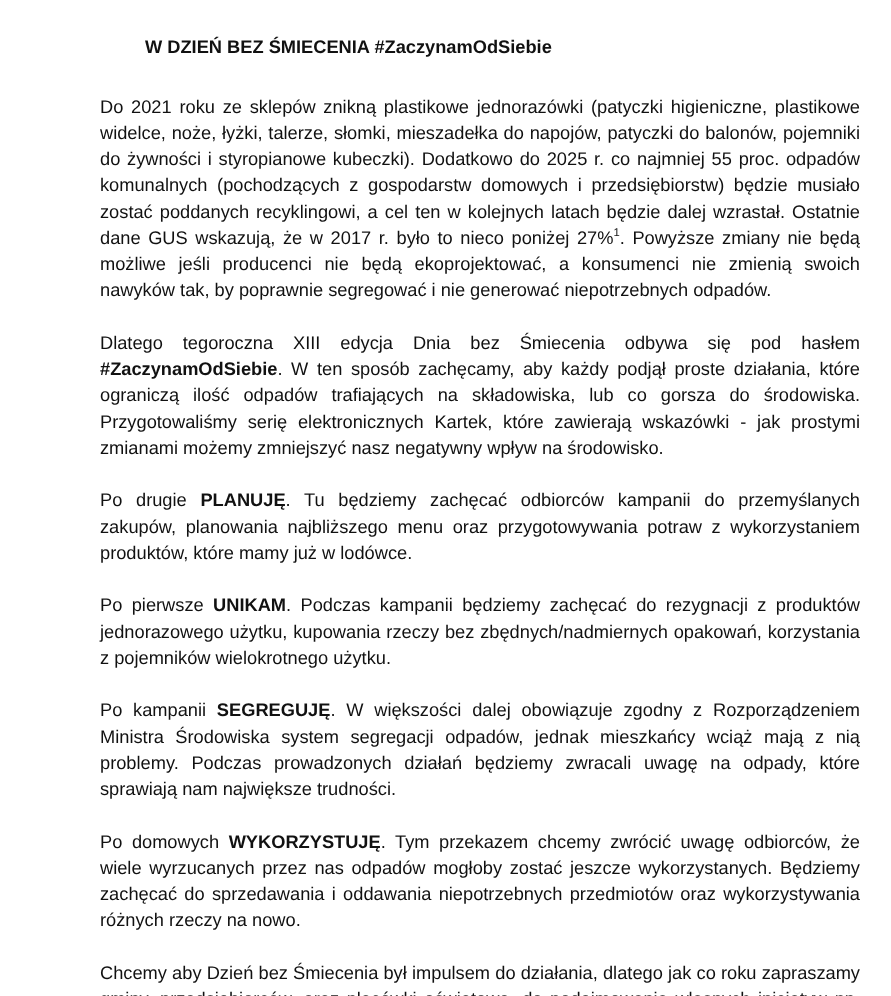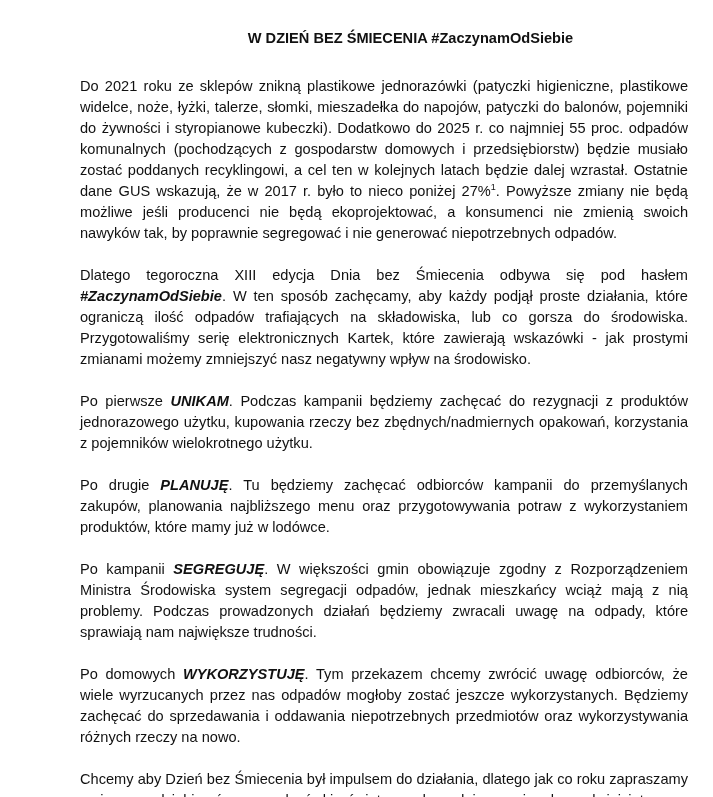--- a/index.html
+++ b/index.html
@@ -8,45 +8,45 @@
     position: absolute;
     left: 80px;
     top: 28px;
     width: 625px;
     font-family: "Liberation Sans", sans-serif;
     font-size: 14.6px;
     line-height: 21px;
     color: #111111;
   }
   .title {
-    text-align: center;
+    text-align: left;
     font-weight: bold;
     font-size: 14.6px;
     margin: 0 0 27px 0;
     padding-left: 36px;
   }
   .para {
     text-align: justify;
     margin: 0 17px 21px 0;
   }
-  .para b { font-weight: bold; font-style: italic; }
+  .para b { font-weight: bold; }
   sup { font-size: 9px; line-height: 0; vertical-align: super; }
 </style>
 </head>
 <body>
 
 <div class="doc">
   <p class="title">W DZIEŃ BEZ ŚMIECENIA #ZaczynamOdSiebie</p>
 
   <p class="para"><span>Do 2021 roku ze sklepów znikną plastikowe jednorazówki (patyczki higieniczne, plastikowe widelce, noże, łyżki, talerze, słomki, mieszadełka do napojów, patyczki do balonów, pojemniki do żywności i styropianowe kubeczki). Dodatkowo do 2025 r. co najmniej 55 proc. odpadów komunalnych (pochodzących z gospodarstw domowych i przedsiębiorstw) będzie musiało zostać poddanych recyklingowi, a cel ten w kolejnych latach będzie dalej wzrastał. Ostatnie dane GUS wskazują, że w 2017 r.  było to nieco poniżej 27%</span><sup>1</sup><span>. Powyższe zmiany nie będą możliwe jeśli producenci nie będą ekoprojektować, a konsumenci nie zmienią swoich nawyków tak, by poprawnie segregować i nie generować niepotrzebnych odpadów.</span></p>
 
   <p class="para"><span>Dlatego tegoroczna XIII edycja Dnia bez Śmiecenia odbywa się pod hasłem </span><b>#ZaczynamOdSiebie</b><span>. W ten sposób zachęcamy, aby każdy podjął proste działania, które ograniczą ilość odpadów trafiających na składowiska, lub co gorsza do środowiska. Przygotowaliśmy serię elektronicznych Kartek, które zawierają wskazówki - jak prostymi zmianami możemy zmniejszyć nasz negatywny wpływ na środowisko.</span></p>
 
+  <p class="para"><span>Po drugie </span><b>PLANUJĘ</b><span>. Tu będziemy zachęcać odbiorców kampanii do przemyślanych zakupów, planowania najbliższego menu oraz przygotowywania potraw z wykorzystaniem produktów, które mamy już w lodówce.</span></p>
+
   <p class="para"><span>Po pierwsze </span><b>UNIKAM</b><span>. Podczas kampanii będziemy zachęcać do rezygnacji z produktów jednorazowego użytku, kupowania rzeczy bez zbędnych/nadmiernych opakowań, korzystania z pojemników wielokrotnego użytku.</span></p>
 
-  <p class="para"><span>Po drugie </span><b>PLANUJĘ</b><span>. Tu będziemy zachęcać odbiorców kampanii do przemyślanych zakupów, planowania najbliższego menu oraz przygotowywania potraw z wykorzystaniem produktów, które mamy już w lodówce.</span></p>
-
-  <p class="para"><span>Po kampanii </span><b>SEGREGUJĘ</b><span>. W większości gmin obowiązuje zgodny z Rozporządzeniem Ministra Środowiska system segregacji odpadów, jednak mieszkańcy wciąż mają z nią problemy. Podczas prowadzonych działań będziemy zwracali uwagę na odpady, które sprawiają nam największe trudności.</span></p>
+  <p class="para"><span>Po kampanii </span><b>SEGREGUJĘ</b><span>. W większości dalej obowiązuje zgodny z Rozporządzeniem Ministra Środowiska system segregacji odpadów, jednak mieszkańcy wciąż mają z nią problemy. Podczas prowadzonych działań będziemy zwracali uwagę na odpady, które sprawiają nam największe trudności.</span></p>
 
   <p class="para"><span>Po domowych </span><b>WYKORZYSTUJĘ</b><span>. Tym przekazem chcemy zwrócić uwagę odbiorców, że wiele wyrzucanych przez nas odpadów mogłoby zostać jeszcze wykorzystanych. Będziemy zachęcać do sprzedawania i oddawania niepotrzebnych przedmiotów oraz wykorzystywania różnych rzeczy na nowo.</span></p>
 
   <p class="para"><span>Chcemy aby Dzień bez Śmiecenia był impulsem do działania, dlatego jak co roku zapraszamy gminy, przedsiębiorców, oraz placówki oświatowe, do podejmowania własnych inicjatyw np. konkursów, warsztatów, pogadanek wpisujących się w założenia kampanii oraz dołączenia do nas na Facebooku: </span></p>
 </div>
 
 </body></html>

